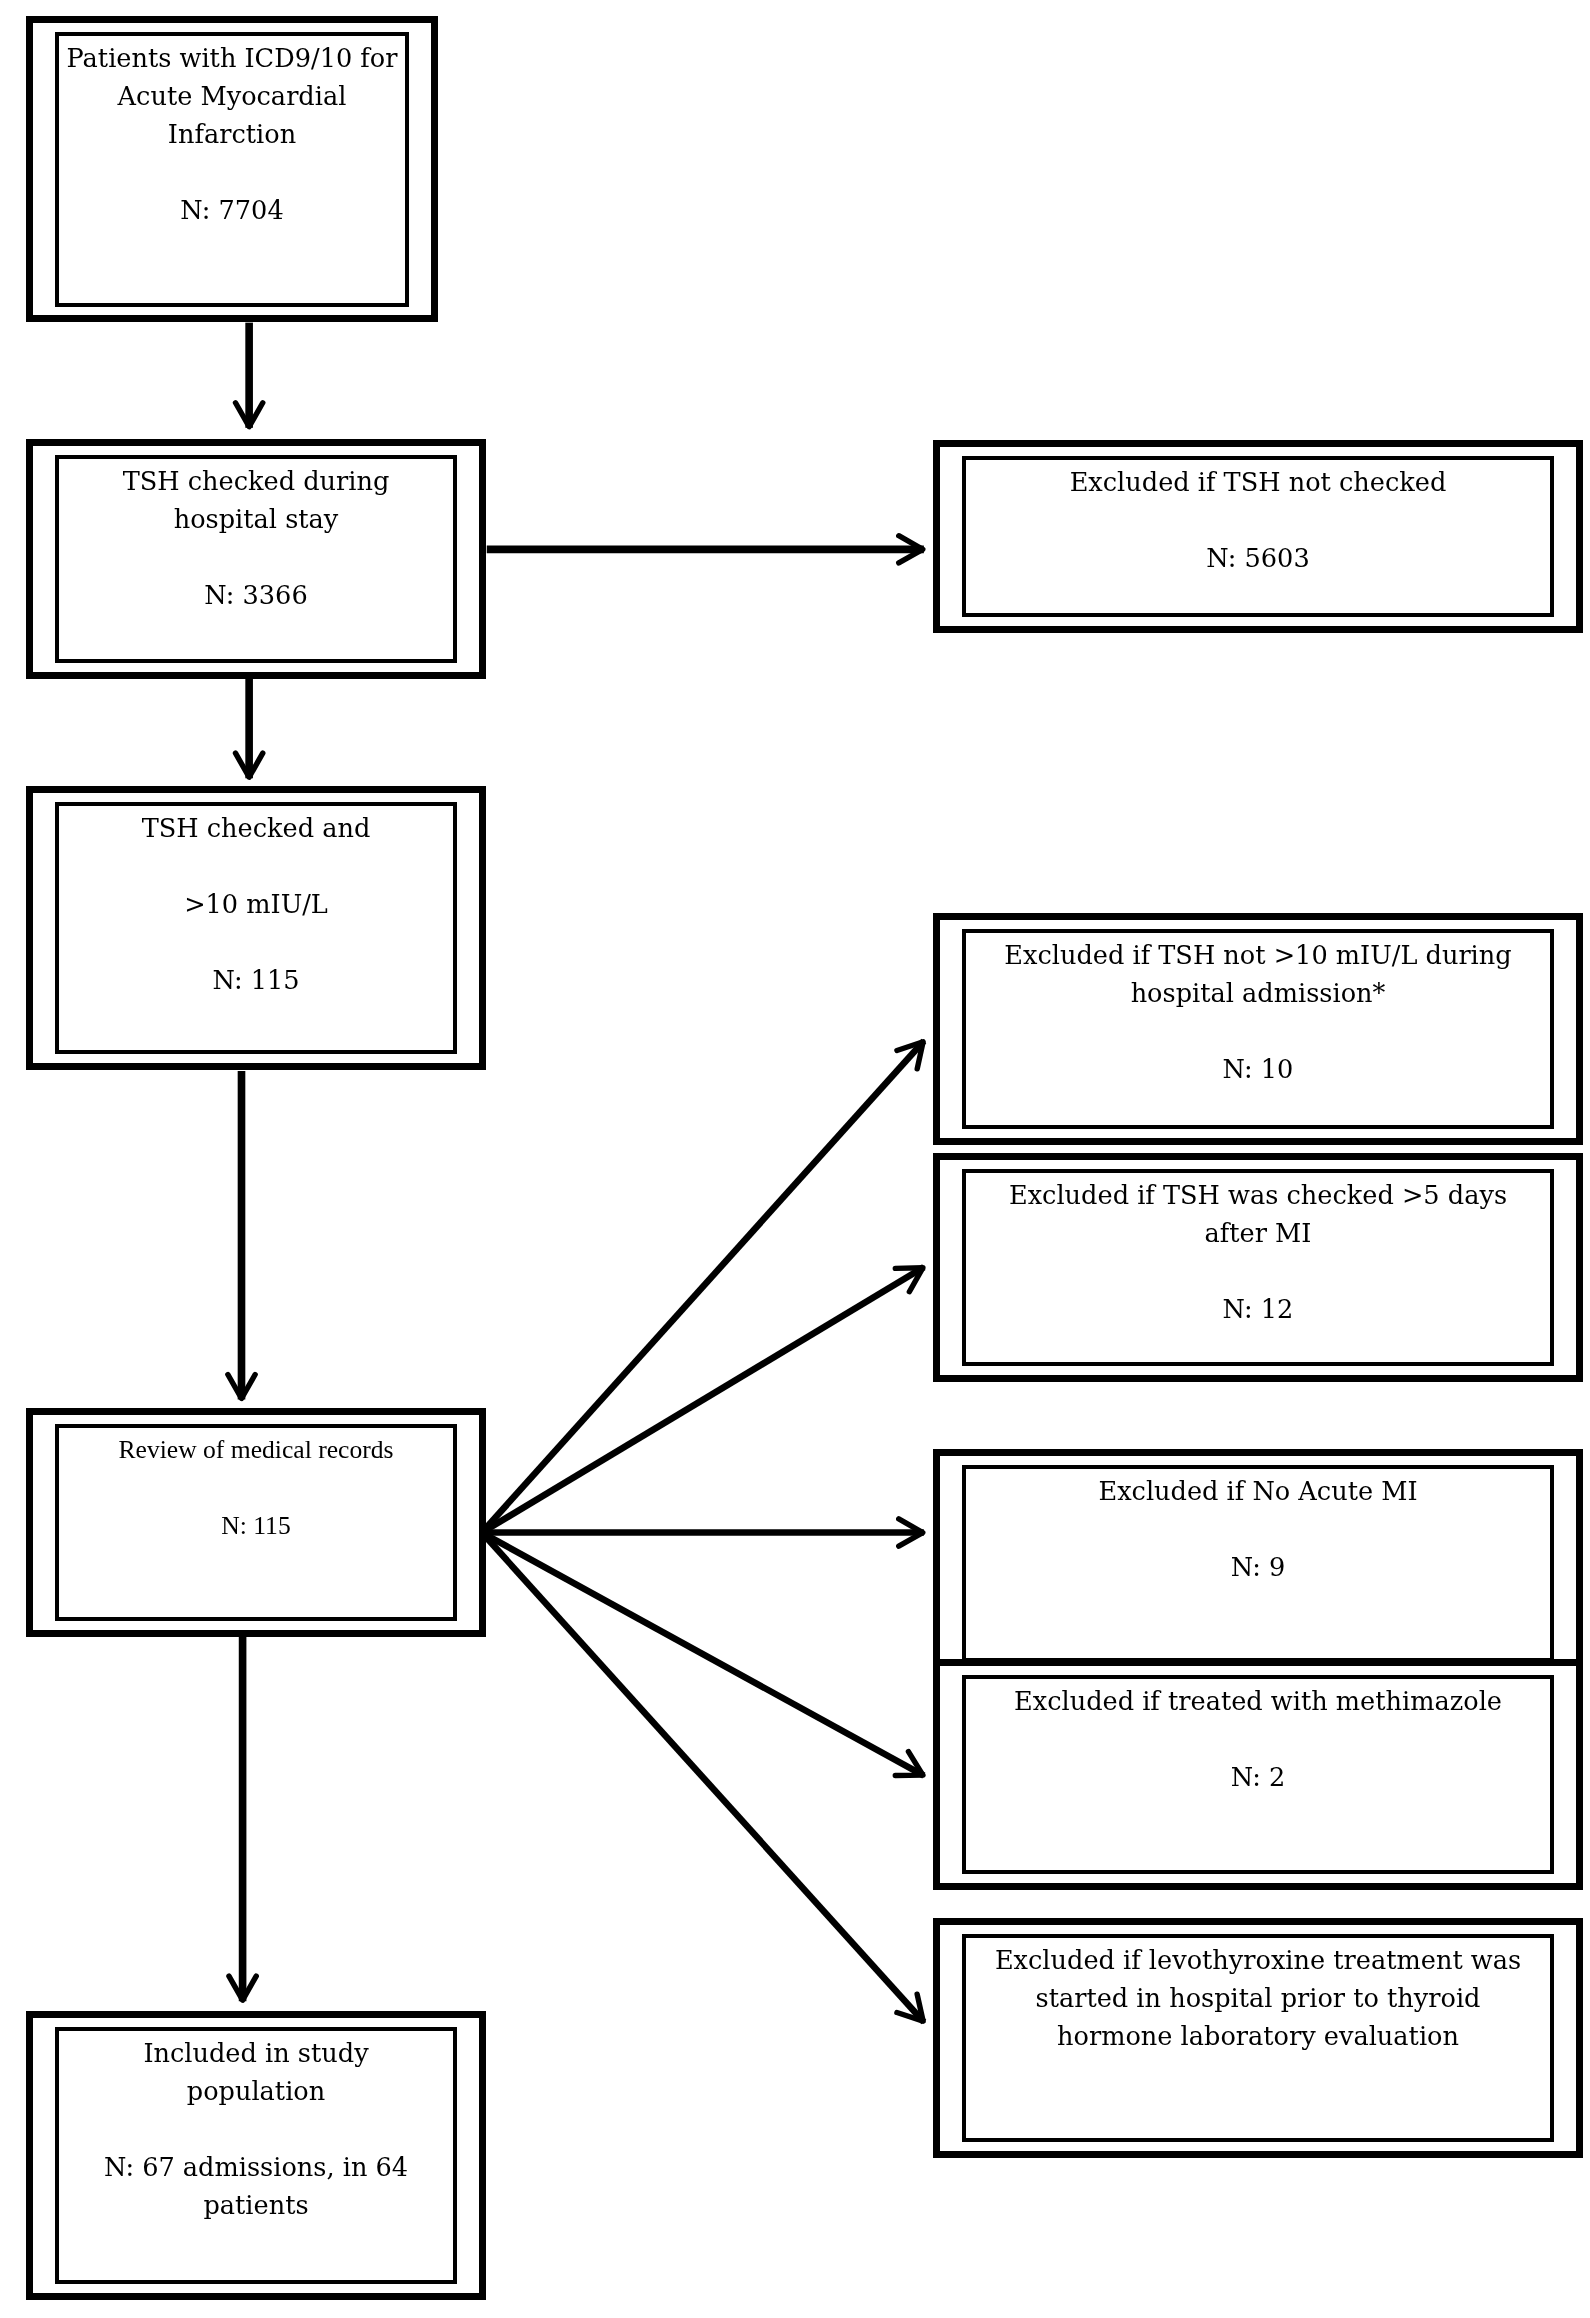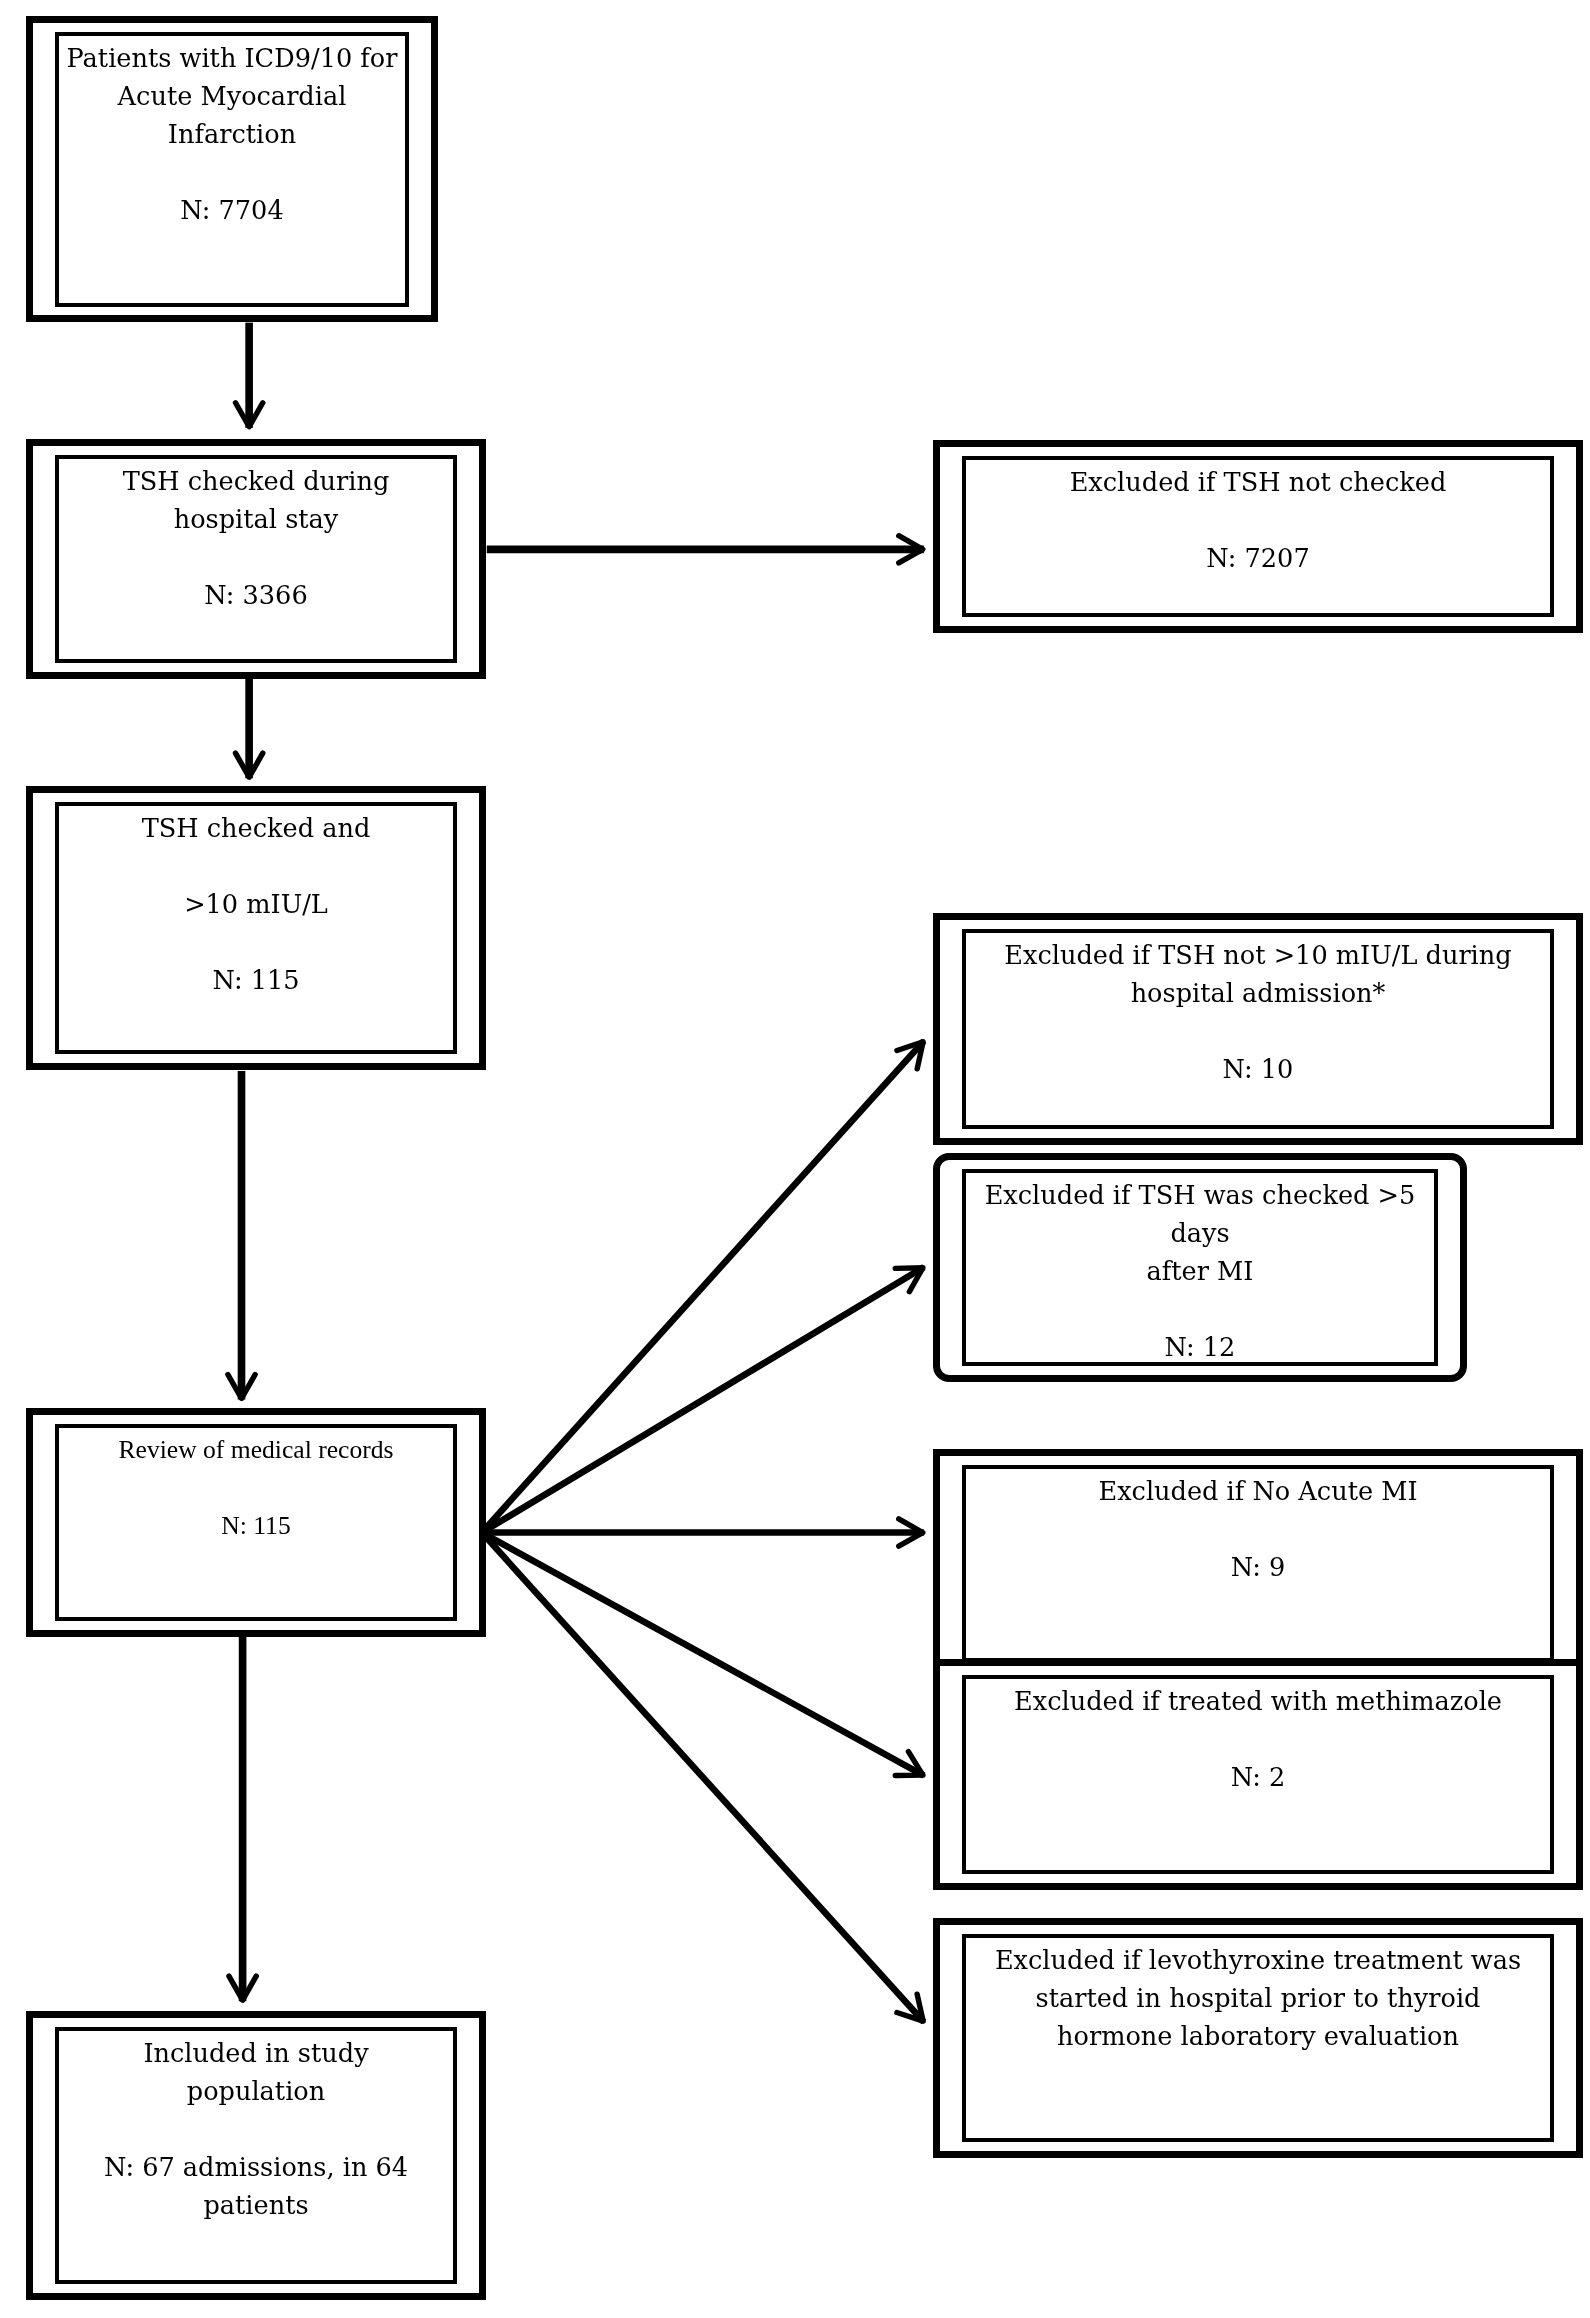--- a/index.html
+++ b/index.html
@@ -115,33 +115,33 @@
       <div class="title">Included in study
 population</div>
       <div class="nline">N: 67 admissions, in 64
 patients</div>
     </div>
   </div>
 
   <div class="box" style="left:933px; top:440px; width:650px; height:193px;">
     <div class="inner">
       <div class="title">Excluded if TSH not checked</div>
-      <div class="nline">N: 7207</div>
+      <div class="nline">N: 5603</div>
     </div>
   </div>
 
   <div class="box" style="left:933px; top:913px; width:650px; height:232px;">
     <div class="inner">
       <div class="title">Excluded if TSH not &gt;10 mIU/L during
 hospital admission*</div>
       <div class="nline">N: 10</div>
     </div>
   </div>
 
-  <div class="box" style="left:933px; top:1153px; width:534px; height:229px;border-radius:16px;">
+  <div class="box" style="left:933px; top:1153px; width:650px; height:229px;">
     <div class="inner">
       <div class="title">Excluded if TSH was checked &gt;5 days
 after MI</div>
       <div class="nline">N: 12</div>
     </div>
   </div>
 
   <div class="box" style="left:933px; top:1406px; width:650px; height:229px;margin-top:43px;">
     <div class="inner">
       <div class="title">Excluded if No Acute MI</div>

